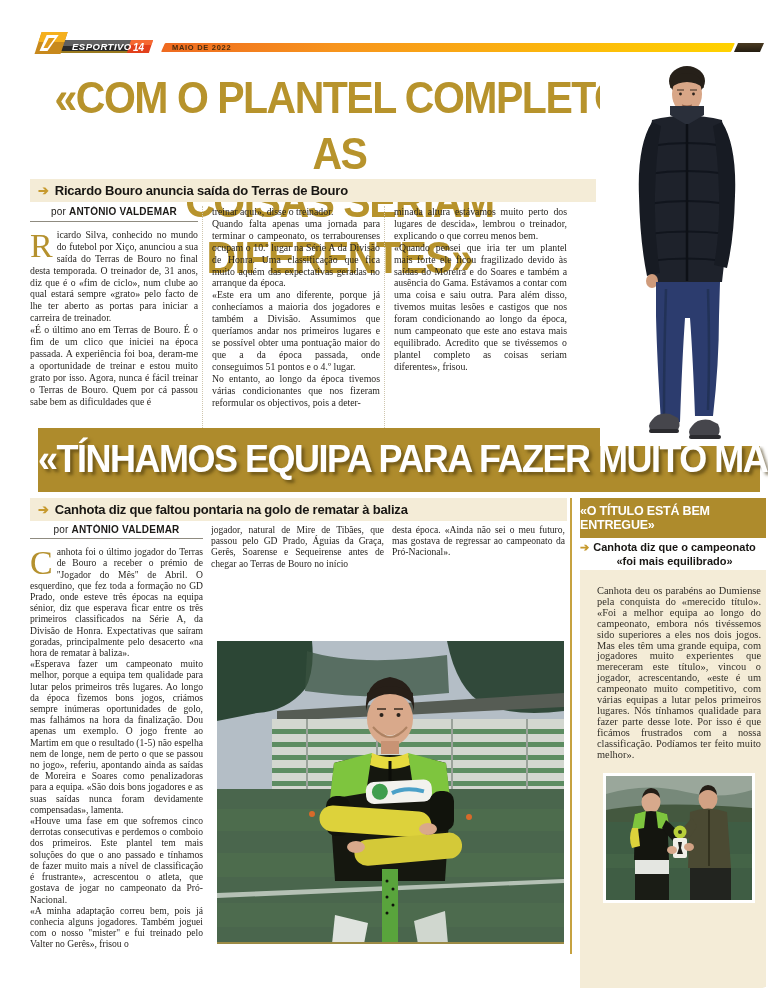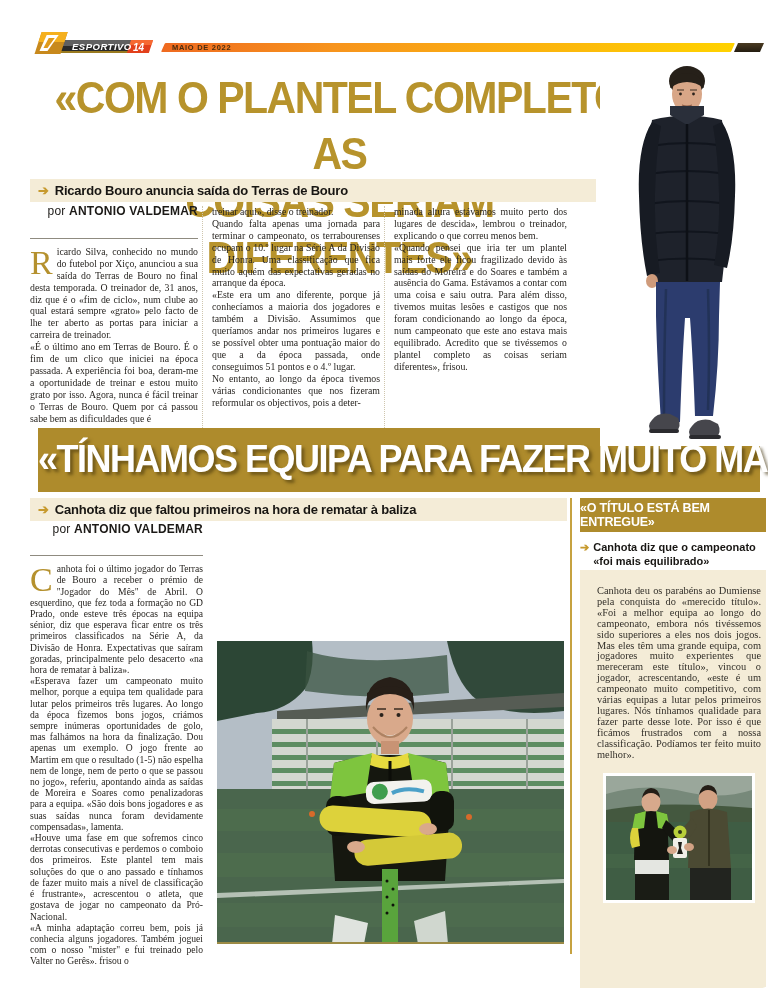--- a/index.html
+++ b/index.html
@@ -21,22 +21,22 @@
   
   .headline { left:20px; top:74px; width:575px; text-align:center; color:#b7932c;
               font-weight:800; font-size:41px; line-height:52px; letter-spacing:-1.5px;margin-left:32px; }
   .headline span { display:block; transform:scaleY(1.08); }
   .kicker { background:#f4ecd7; display:flex; align-items:center; padding-left:8px;
             font-size:13px; font-weight:bold; color:#181613; letter-spacing:-.2px; }
   .kicker .arr { color:#c79a2e; font-size:13px; margin-right:6px; font-weight:bold; }
   .kicker1 { left:30px; top:179px; width:566px; height:23px; }
   .kicker2 { left:30px; top:498px; width:537px; height:23px; }
 
-  .byline { text-align:right; font-size:12px; color:#1c1a17; letter-spacing:.2px;
-            padding-bottom:20px; border-bottom:1px solid #8f8b80; margin-bottom:7px; }
+  .byline { text-align:center; font-size:10px; color:#1c1a17; letter-spacing:.2px;
+            padding-bottom:3px; border-bottom:1px solid #8f8b80; margin-bottom:7px; }
   .byline b { font-weight:bold; }
 
   .bodytext { font-family:"Liberation Serif", serif; color:#221f1b; text-align:justify;
               white-space:pre-line; }
   .a1grid { left:30px; top:206px; width:537px; display:grid; grid-template-columns:1fr 1fr 1fr;
             column-gap:9px; }
   .a1col { height:226px; overflow:hidden; font-size:9.8px; line-height:11.9px; }
   .a1col.rule { border-right:1px dotted #cfc6ad; padding-right:4px; }
   .dropcap { float:left; color:#b5912e; font-family:"Liberation Serif", serif;
              font-size:34px; line-height:30px; padding:2px 4px 0 0; font-weight:normal; }
@@ -53,27 +53,27 @@
   .a2c1 { left:30px; top:524px; width:173px; height:440px; overflow:hidden; }
   .a2c2 { left:211px; top:524px; width:173px; height:60px; overflow:hidden; }
   .a2c3 { left:392px; top:524px; width:173px; height:48px; overflow:hidden; }
 
   .photo-frame { overflow:hidden; }
   .trainer-photo { left:600px; top:54px; width:168px; height:392px; z-index:3; background:#fff; }
   .player-photo  { left:217px; top:641px; width:347px; height:303px; border-bottom:2px solid #9c8b45; }
 
   
   .v-divider { left:570px; top:498px; width:2px; height:456px; background:#c6a240; }
-  .sb-title { left:580px; top:498px; width:186px; height:34px; background:#ae8b2c;
+  .sb-title { left:580px; top:498px; width:186px; height:40px; background:#ae8b2c;
               color:#fff; font-weight:800; font-size:12.5px; letter-spacing:-.2px;
               display:flex; align-items:center; justify-content:center; }
   .sb-kicker { left:580px; top:541px; width:186px; font-size:11px; font-weight:bold;
                color:#181613; line-height:13.5px; display:flex; }
   .sb-kicker .arr { color:#c79a2e; margin-right:4px; }
-  .sb-kicker .txt { white-space:pre-line; }
+  .sb-kicker .txt { white-space:pre-line;text-align:center; }
   .sb-box { left:580px; top:570px; width:186px; height:451px; background:#f4ecd7;
             padding:16px 5px 0 17px; }
   .sb-body { font-family:"Liberation Serif", serif; font-size:10.4px; line-height:10.9px;
              color:#33302a; text-align:justify; white-space:pre-line; }
   .award-photo { margin:12px auto 0 auto; width:152px; background:#ffffff; padding:3px; }
   .award-photo svg { display:block; }
 </style>
 </head>
 <body>
 
@@ -162,30 +162,32 @@
     <div class="a1col bodytext">minada altura estávamos muito perto dos lugares de descida», lembrou o treinador, explicando o que correu menos bem.
 «Quando pensei que iria ter um plantel mais forte ele ficou fragilizado devido às saídas do Moreira e do Soares e também a ausência do Gama. Estávamos a contar com uma coisa e saiu outra. Para além disso, tivemos muitas lesões e castigos que nos foram condicionando ao longo da época, num campeonato que este ano estava mais equilibrado. Acredito que se tivéssemos o plantel completo as coisas seriam diferentes», frisou.</div>
   </div>
 
   <div class="abs banner">
     <span class="banner-text">«TÍNHAMOS EQUIPA PARA FAZER MUITO MAIS»</span>
   </div>
 
   <div class="abs kicker kicker2">
     <span class="arr">➔</span>
-    <span>Canhota diz que faltou primeiros na hora de rematar à baliza</span>
+    <span>Canhota diz que faltou pontaria na golo de rematar à baliza</span>
   </div>
 
   <div class="abs a2col a2c1">
     <div class="byline"><span>por </span><b>ANTÓNIO VALDEMAR</b></div>
     <div class="bodytext"><span class="dropcap">C</span><span>anhota foi o último jogador do Terras de Bouro a receber o prémio de "Jogador do Mês" de Abril. O esquerdino, que fez toda a formação no GD Prado, onde esteve três épocas na equipa sénior, diz que esperava ficar entre os três primeiros classificados na Série A, da Divisão de Honra. Expectativas que saíram goradas, principalmente pelo desacerto «na hora de rematar à baliza».
 «Esperava fazer um campeonato muito melhor, porque a equipa tem qualidade para lutar pelos primeiros três lugares. Ao longo da época fizemos bons jogos, criámos sempre inúmeras oportunidades de golo, mas falhámos na hora da finalização. Dou apenas um exemplo. O jogo frente ao Martim em que o resultado (1-5) não espelha nem de longe, nem de perto o que se passou no jogo», referiu, apontando ainda as saídas de Moreira e Soares como penalizadoras para a equipa. «São dois bons jogadores e as suas saídas nunca foram devidamente compensadas», lamenta.
 «Houve uma fase em que sofremos cinco derrotas consecutivas e perdemos o comboio dos primeiros. Este plantel tem mais soluções do que o ano passado e tínhamos de fazer muito mais a nível de classificação é frustrante», acrescentou o atleta, que gostava de jogar no campeonato da Pró-Nacional.
 «A minha adaptação correu bem, pois já conhecia alguns jogadores. Também joguei com o nosso "mister" e fui treinado pelo Valter no Gerês», frisou o</span></div>
   </div>
+  <div class="abs a2col a2c2 bodytext">jogador, natural de Mire de Tibães, que passou pelo GD Prado, Águias da Graça, Gerês, Soarense e Sequeirense antes de chegar ao Terras de Bouro no início</div>
+  <div class="abs a2col a2c3 bodytext">desta época. «Ainda não sei o meu futuro, mas gostava de regressar ao campeonato da Pró-Nacional».</div>
 
   <div class="abs photo-frame player-photo">
     <svg width="347" height="303" viewBox="0 0 347 303">
       <rect width="347" height="303" fill="#b4bec6"></rect>
 
       <path d="M0 0 L95 0 Q98 30 88 48 Q70 70 40 72 L0 80 Z" fill="#2c4635"></path>
       <path d="M230 0 L347 0 L347 70 Q300 76 268 64 Q240 50 230 0 Z" fill="#31493a"></path>
       <path d="M90 10 Q140 26 230 14 L232 52 Q160 60 88 50 Z" fill="#3a5340" opacity=".75"></path>
 
       <polygon points="60,70 347,52 347,66 60,80" fill="#565c54"></polygon>

